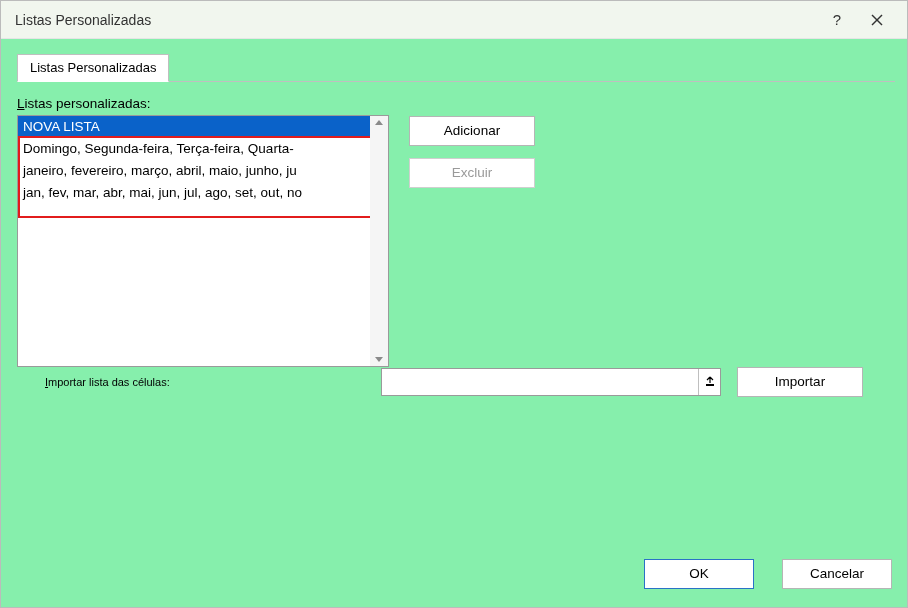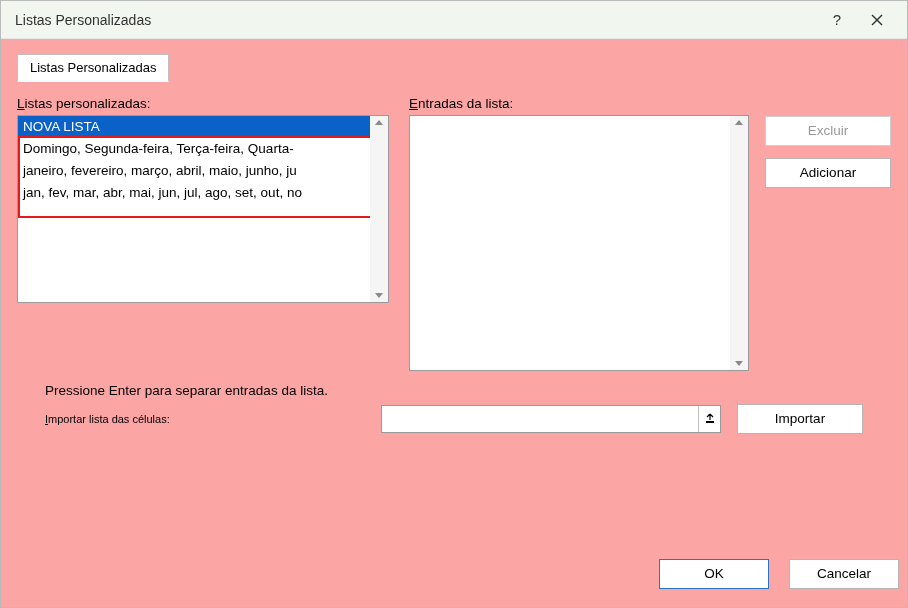--- a/index.html
+++ b/index.html
@@ -7,21 +7,21 @@
     margin: 0;
     font-family: "Segoe UI", Tahoma, sans-serif;
     font-size: 13px;
     color: #000;
     background: #fff;
   }
   .dialog {
     width: 908px;
     height: 608px;
     border: 1px solid #bbb;
-    background: #fca5a5;
+    background: #86efac;
     position: relative;
     display: flex;
     flex-direction: column;
   }
   .titlebar {
     height: 38px;
     background: #f1f6ee;
     display: flex;
     align-items: center;
     padding: 0 10px 0 14px;
@@ -67,21 +67,21 @@
   .row { display: flex; }
   .col-lists { width: 372px; margin-right: 20px; }
   .col-entries { width: 340px; margin-right: 16px; }
   .col-btns { flex: 1; }
 
   .lbl { display: block; margin-bottom: 4px; font-size: 13.5px; }
   .underline-first::first-letter { text-decoration: underline; }
 
   .listbox {
     border: 1px solid #9a9a9a;
-    height: 188px;
+    height: 252px;
     position: relative;
     overflow: hidden;
     background: #fff;
   }
   .list-inner {
     position: absolute;
     inset: 0 18px 0 0;
     overflow: hidden;
   }
   .list-item {
@@ -164,24 +164,24 @@
     border-left: 1px solid #bfbfbf;
     display: flex;
     align-items: center;
     justify-content: center;
     cursor: pointer;
   }
   .import-row .btn { margin: 0 8px 0 16px; }
 
   .footer {
     position: absolute;
-    right: 8px;
+    right: 15px;
     bottom: 18px;
     display: flex;
-    gap: 20px;
+    gap: 28px;
   }
   .btn.primary { border: 1.5px solid #2a72c6; width: 110px; }
   .footer .btn { width: 110px; margin: 0; }
 </style>
 </head>
 <body>
 
 <div class="dialog">
 
   <div class="titlebar">
@@ -214,38 +214,28 @@
             <div class="list-item">jan, fev, mar, abr, mai, jun, jul, ago, set, out, no</div>
           </div>
           <div class="red-highlight" style="left:0; top:20px; width:370px; height:82px;"></div>
           <div class="scroll-track">
             <div class="scroll-arrow up"></div>
             <div class="scroll-arrow down"></div>
           </div>
         </div>
       </div>
 
-      <div class="col-entries">
-        <span class="lbl underline-first">Entradas da lista:</span>
-        <div class="entriesbox">
-          <div class="scroll-track">
-            <div class="scroll-arrow up"></div>
-            <div class="scroll-arrow down"></div>
-          </div>
-        </div>
-      </div>
 
       <div class="col-btns">
         <div style="height:20px;"></div>
+        <div class="btn">Adicionar</div>
         <div class="btn disabled">Excluir</div>
-        <div class="btn">Adicionar</div>
       </div>
     </div>
 
-    <div class="hint">Pressione Enter para separar entradas da lista.</div>
 
     <div class="import-row">
       <span class="lbl2 underline-first">Importar lista das células:</span>
       <div class="refbox">
         <div class="refbtn">
           <svg width="12" height="12" viewBox="0 0 12 12">
             <rect x="2" y="8" width="8" height="2" fill="#000"></rect>
             <path d="M6 1 L6 7 M6 1 L3 4 M6 1 L9 4" stroke="#000" stroke-width="1.2" fill="none"></path>
           </svg>
         </div>

